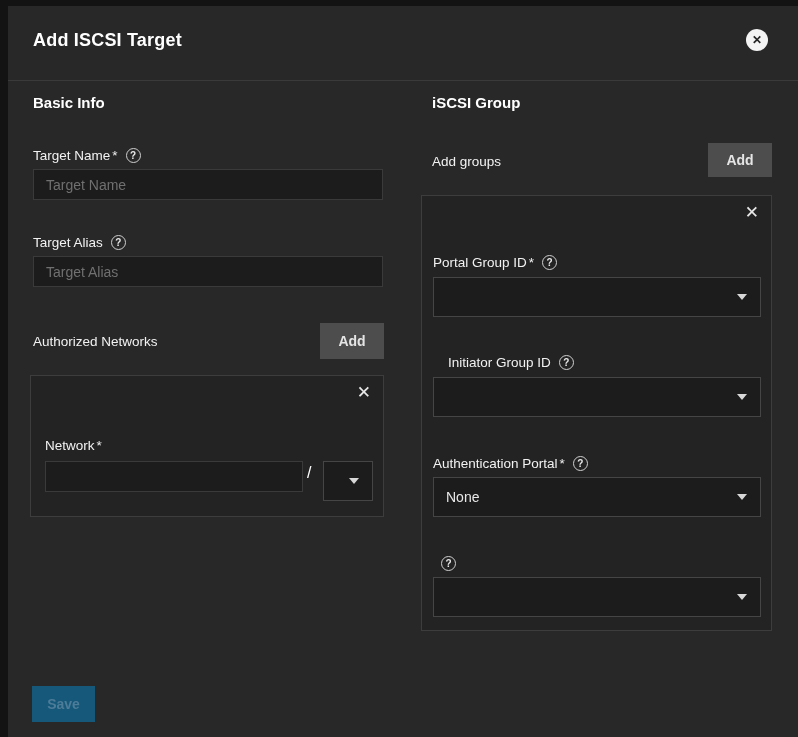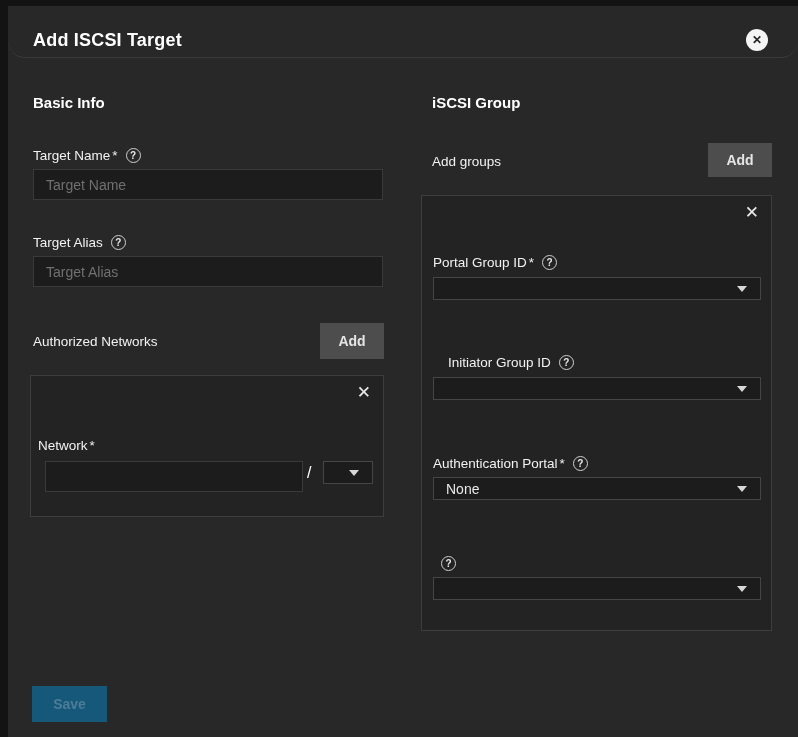--- a/index.html
+++ b/index.html
@@ -8,23 +8,22 @@
     background:#131313;
     font-family:"Liberation Sans", sans-serif;
     color:#f2f2f2;
   }
   .modal {
     position:absolute; left:8px; top:6px; right:0; bottom:0;
     background:#282828;
   }
   
   .modal-header {
-    position:absolute; left:0; top:0; right:0; height:52px;
+    position:absolute; left:0; top:0; right:0; height:75px;
     border-bottom:1px solid #3a3a3a;
-    border-radius:17px;
   }
   .modal-title {
     position:absolute; left:25px; top:24px;
     font-size:18px; font-weight:bold; color:#ffffff; letter-spacing:0.2px;
   }
   .close-circle {
     position:absolute; right:30px; top:23px; width:22px; height:22px;
     background:#f4f4f4; border:none; border-radius:50%;
     display:flex; align-items:center; justify-content:center;
     font-size:12px; font-weight:bold; color:#262626; cursor:pointer;
@@ -46,21 +45,21 @@
     font-size:10px; font-weight:bold; color:#e8e8e8; cursor:pointer;
   }
   .text-input {
     position:absolute; height:31px;
     background:#1c1c1c; border:1px solid #3a3a3a;
     color:#e8e8e8; font-size:14px; padding:0 12px;
     font-family:"Liberation Sans", sans-serif; outline:none;
   }
   .text-input::placeholder { color:#707070; opacity:1; }
   .select {
-    position:absolute; height:23px;
+    position:absolute; height:40px;
     background:#1c1c1c; border:1px solid #454545;
     display:flex; align-items:center; cursor:pointer;
   }
   .select-value {
     flex:1; padding-left:12px; font-size:14px; color:#e8e8e8;
     overflow:hidden; white-space:nowrap;
   }
   .caret {
     width:0; height:0; margin-right:13px;
     border-left:5px solid transparent; border-right:5px solid transparent;
@@ -83,29 +82,29 @@
   }
   
   .basic-info-heading { left:25px; top:88px; }
   .lr-target-name  { left:25px; top:140px; }
   .in-target-name  { left:25px; top:163px; width:350px; }
   .lr-target-alias { left:25px; top:227px; }
   .in-target-alias { left:25px; top:250px; width:350px; }
   .lr-auth-networks{ left:25px; top:326px; font-weight:normal; }
   .btn-add-network { left:312px; top:317px; height:36px; }
   .network-card    { left:22px; top:369px; width:354px; height:142px; }
-  .lr-network      { left:7px; top:60px; }
+  .lr-network      { left:14px; top:60px; }
   .in-network      { left:14px; top:85px; width:258px; }
   .slash {
     position:absolute; left:276px; top:88px;
     font-size:16px; color:#ffffff;
   }
   .mini-select     { left:292px; top:85px; width:50px; }
   .save-btn {
-    position:absolute; left:24px; top:680px; width:75px; height:36px;
+    position:absolute; left:24px; top:680px; width:63px; height:36px;
     background:#15587a; border:none; color:#4d7c98;
     font-size:14px; font-weight:bold; cursor:pointer;
     font-family:"Liberation Sans", sans-serif;
   }
   
   .iscsi-group-heading { left:424px; top:88px; }
   .lr-add-groups   { left:424px; top:146px; }
   .btn-add-group   { left:700px; top:137px; height:34px; }
   .group-card      { left:413px; top:189px; width:351px; height:436px; }
   .lr-portal   { left:11px; top:57px; }

